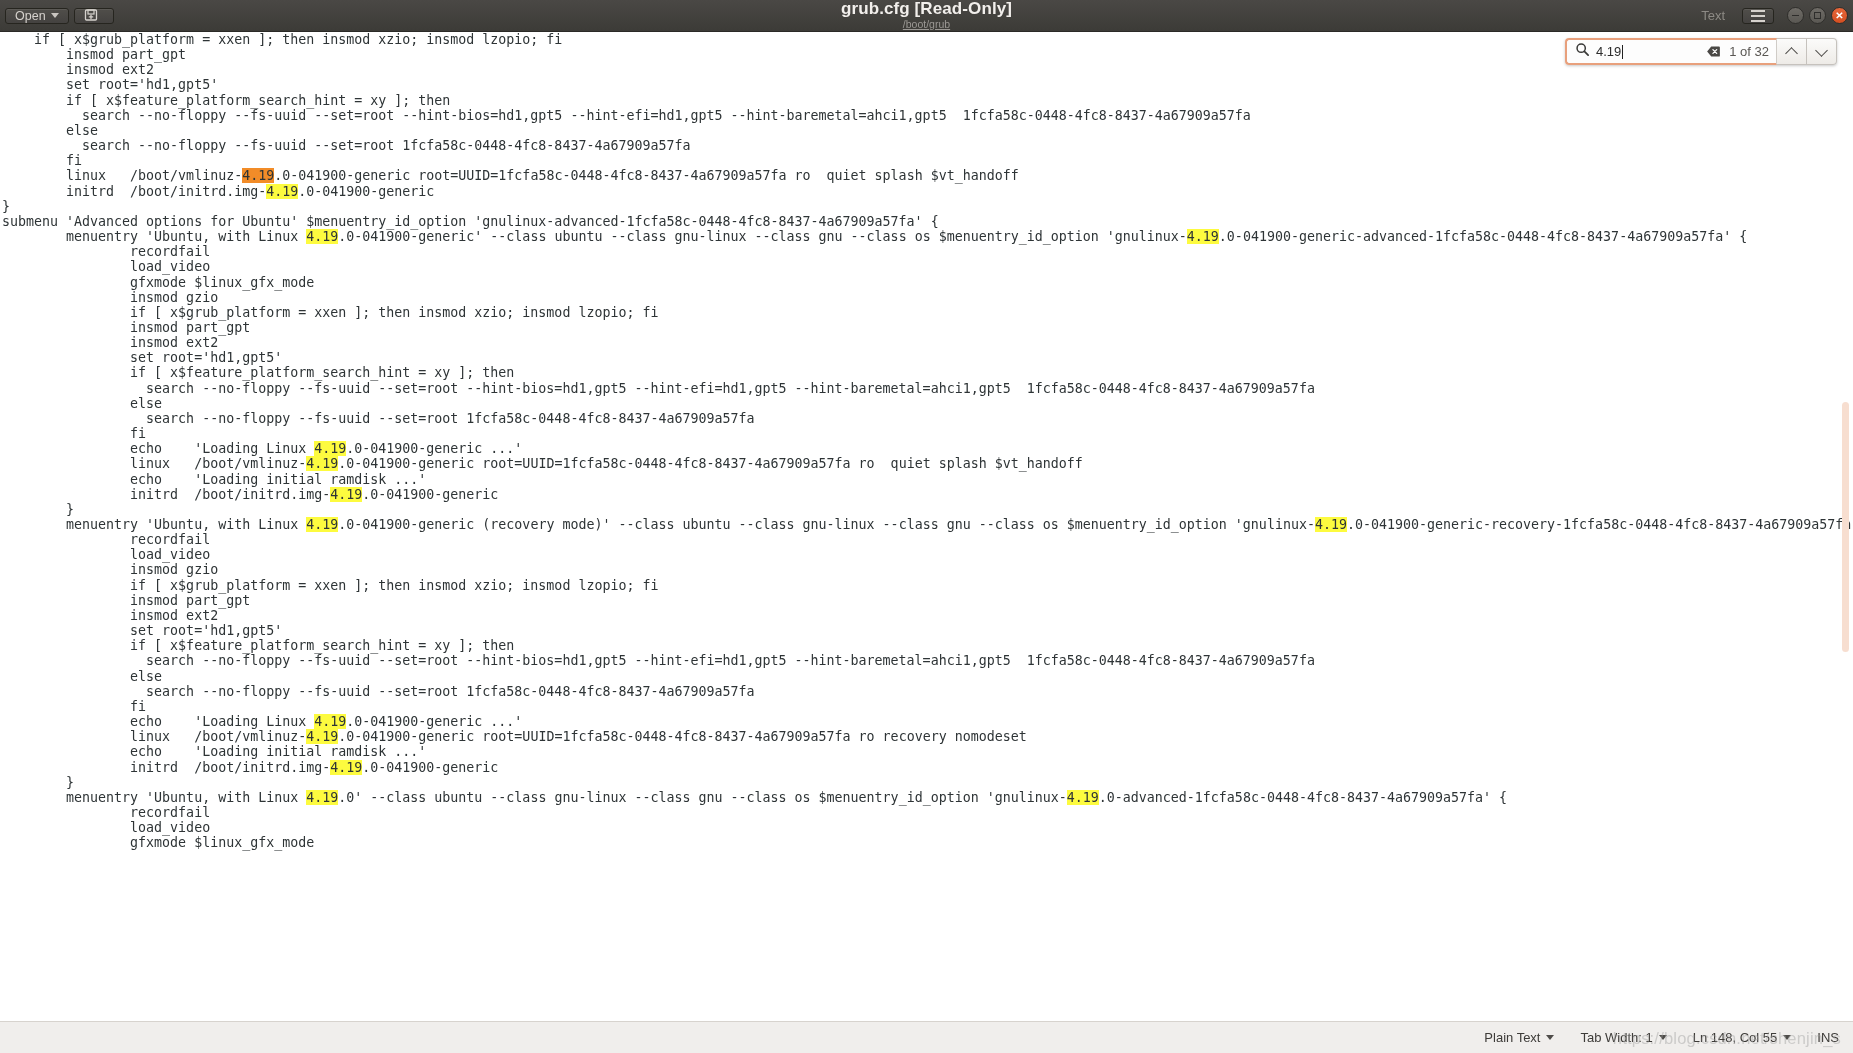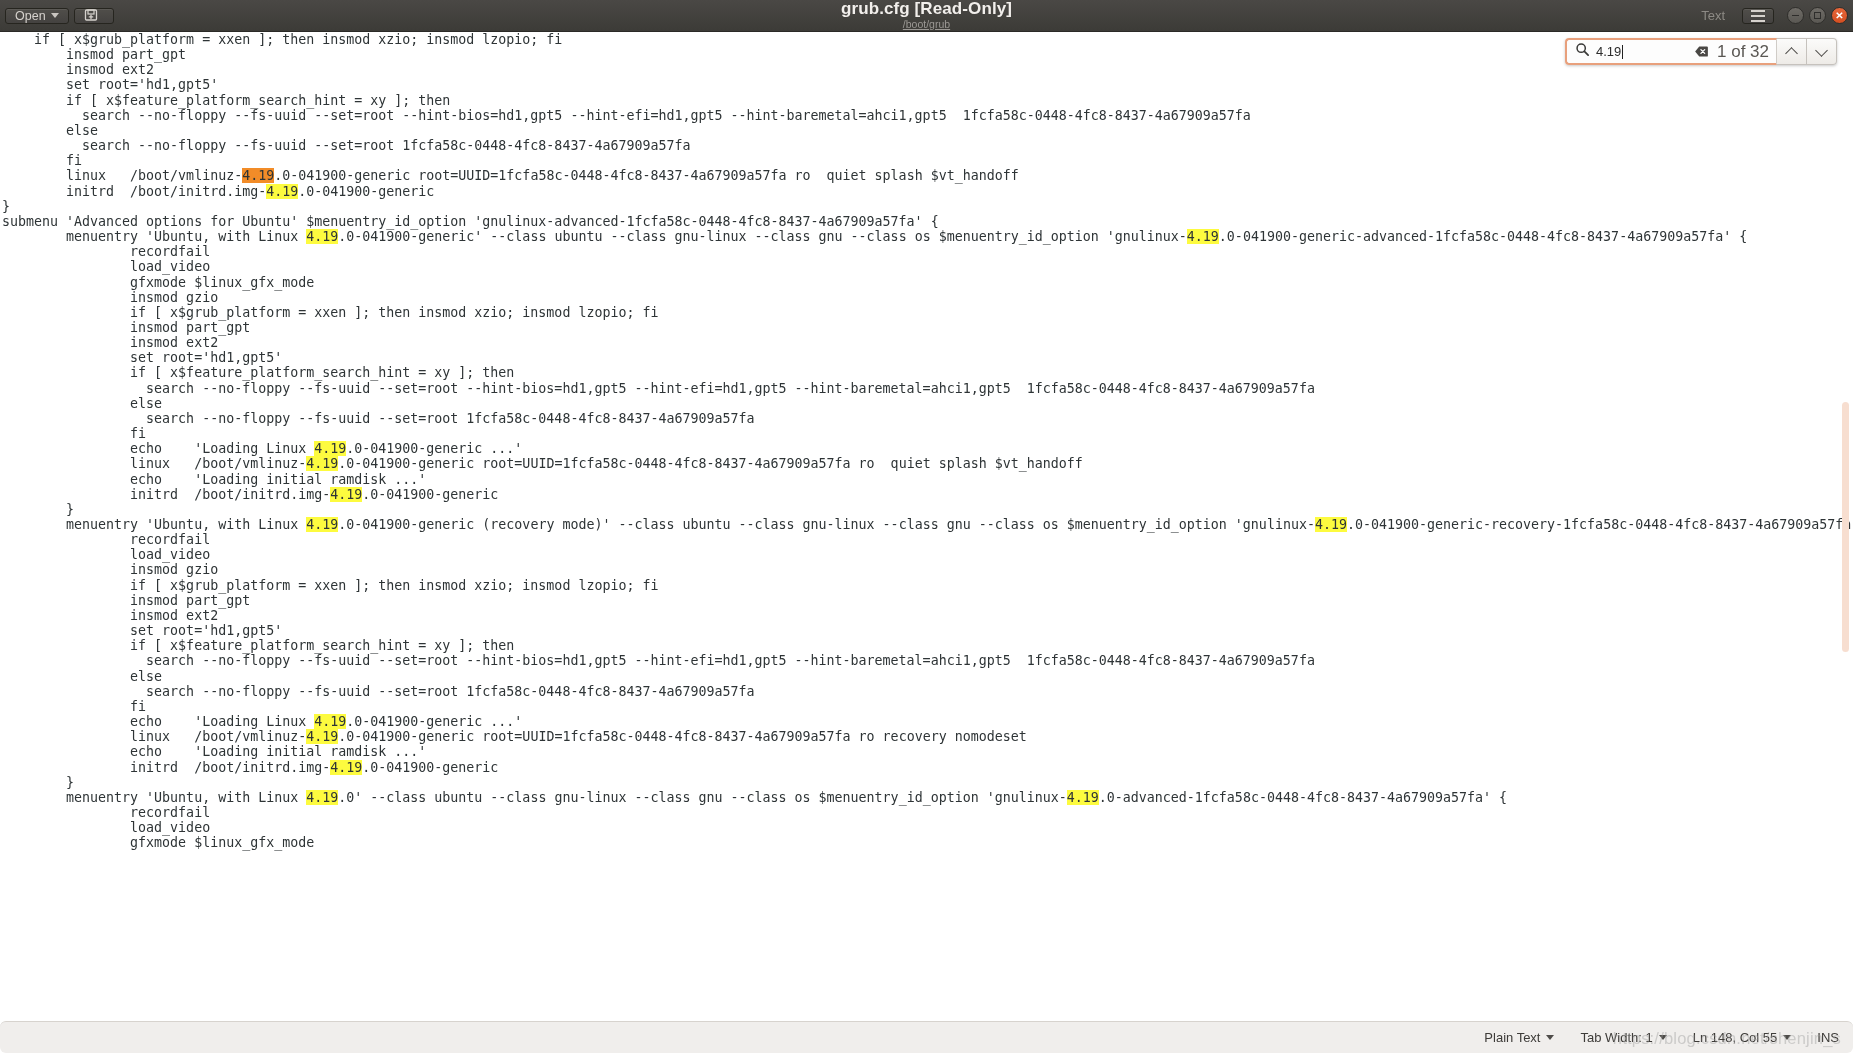--- a/index.html
+++ b/index.html
@@ -150,21 +150,21 @@
     width: 1px; height: 14px;
     background: #222;
     vertical-align: -3px;
     margin-left: 1px;
   }
   .clear-icon {
     flex: 0 0 auto;
     width: 15px; height: 15px;
   }
   .match-count {
-    font-size: 17px;
+    font-size: 13px;
     color: #5a5753;
     white-space: nowrap;
     padding-left: 2px;
   }
   .nav-btn {
     width: 30px;
     display: flex; align-items: center; justify-content: center;
     background: linear-gradient(to bottom,#fbfbfa,#eeebe7);
     border: 1px solid #c6c2bd;
     border-left: none;
@@ -219,21 +219,20 @@
   
   .statusbar {
     flex: 0 0 32px;
     height: 32px;
     background: #f0eeec;
     border-top: 1px solid #d7d3ce;
     display: flex; align-items: center; justify-content: flex-end;
     gap: 26px;
     padding-right: 14px;
     position: relative;
-    border-radius: 6px;
   }
   .sb-item {
     display: flex; align-items: center; gap: 6px;
     font-size: 13px;
     color: #3d3b38;
     white-space: nowrap;
     cursor: pointer;
   }
   .sb-item.plain { cursor: default; }
   .sb-caret {

